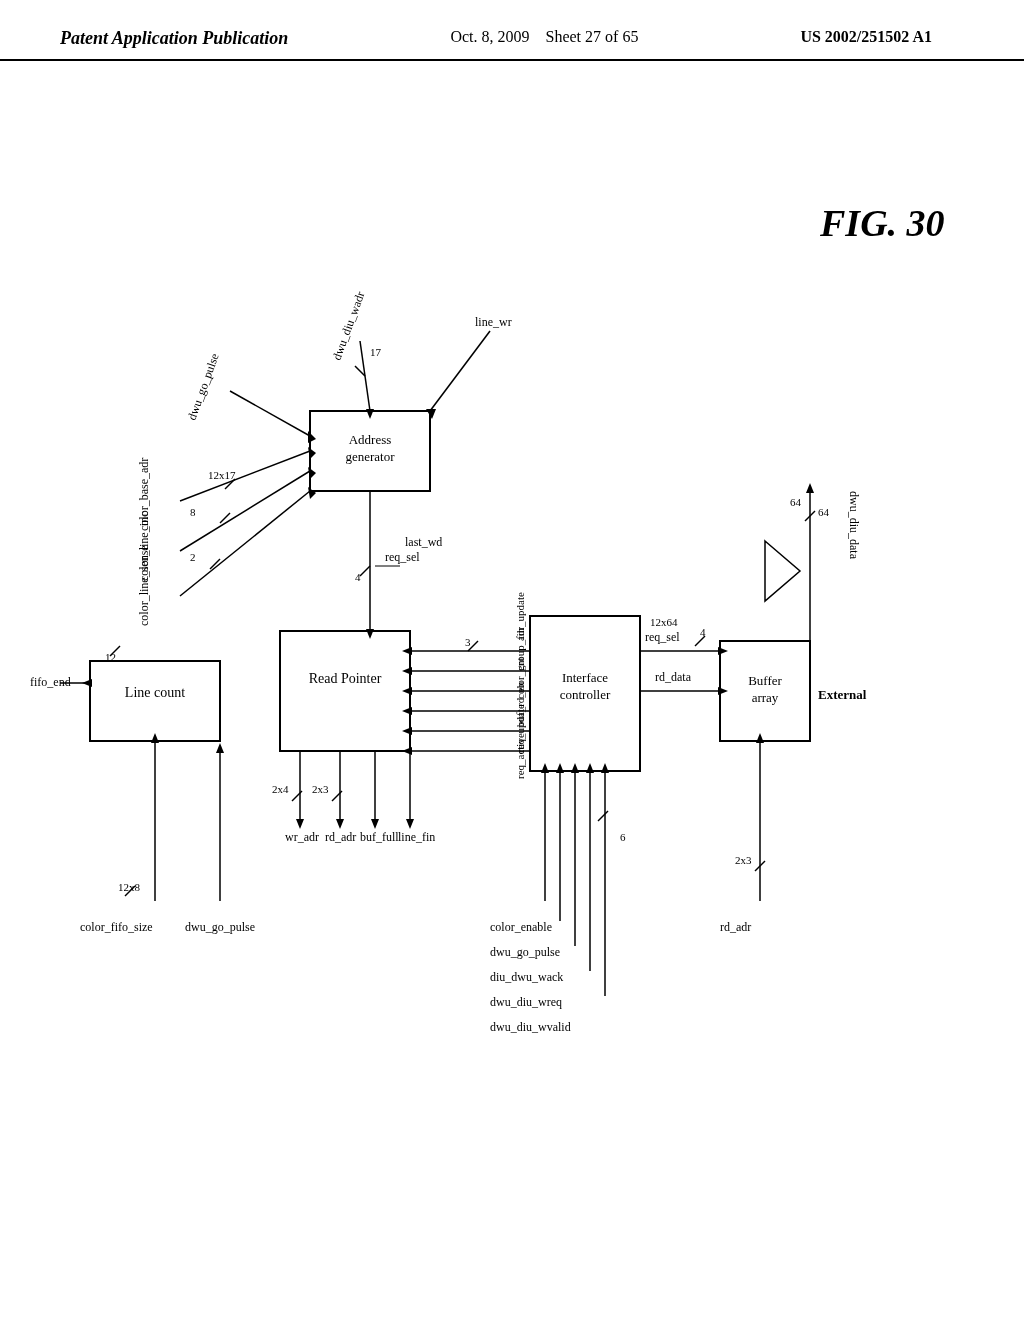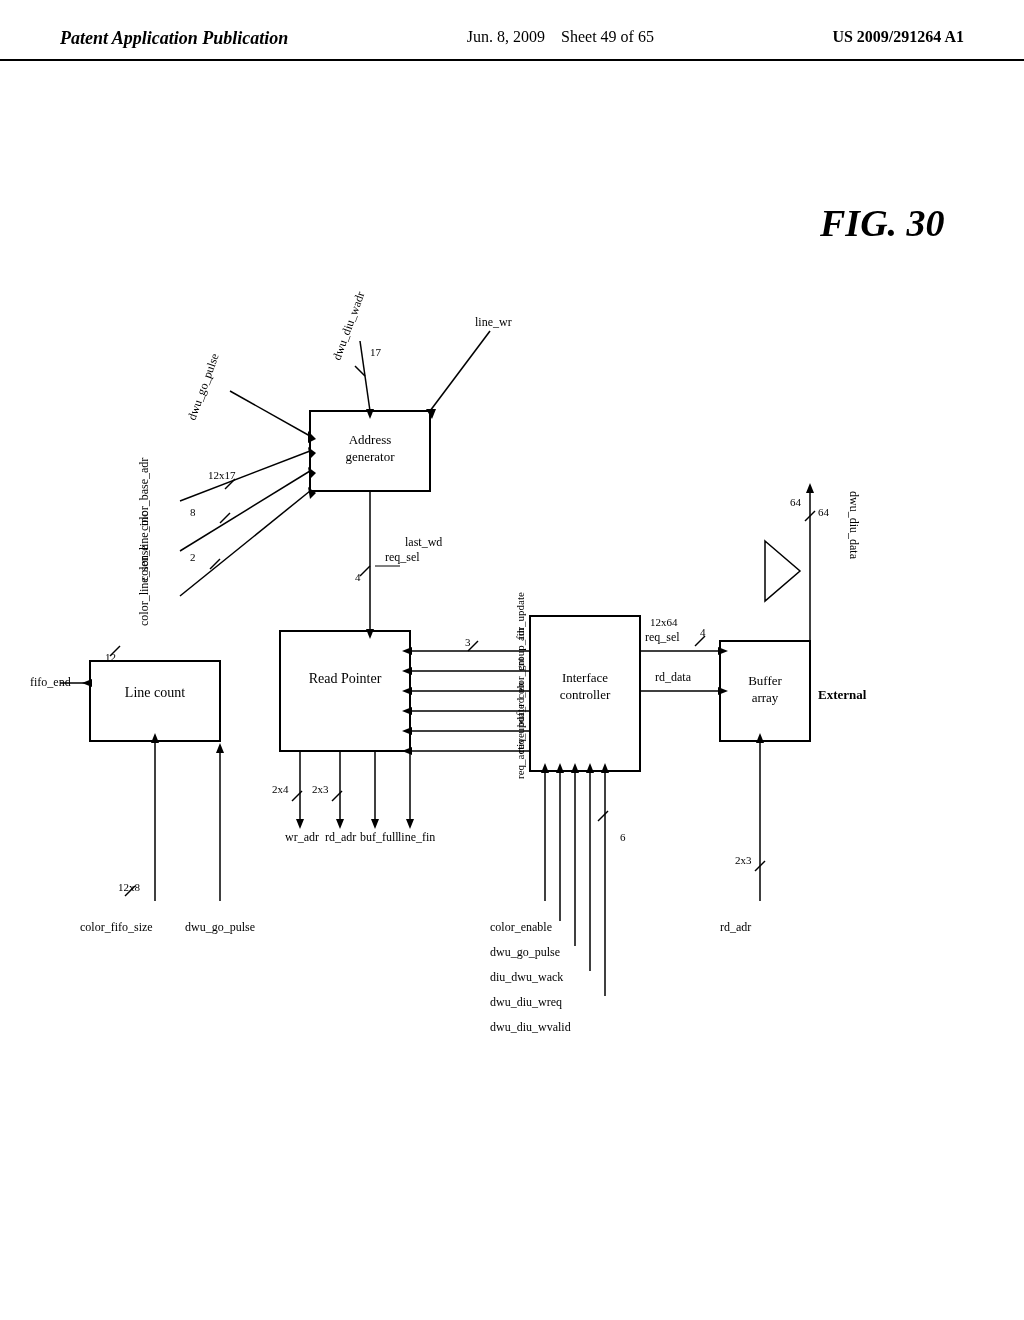--- a/index.html
+++ b/index.html
@@ -10,21 +10,21 @@
       font-family: 'Times New Roman', Times, serif;
       overflow: hidden;
       position: relative;
     }
 
     
     .header {
       display: flex;
       justify-content: space-between;
       align-items: flex-start;
-      padding: 28px 60px 10px 60px;
+      padding: 28px 92px 10px 60px;
       border-bottom: 2px solid #000;
     }
     .header-left {
       font-size: 18px;
       font-weight: bold;
       font-style: italic;
     }
     .header-center {
       text-align: center;
       font-size: 16px;
@@ -47,24 +47,24 @@
       width: 100%;
       height: 100%;
     }
   </style>
 </head>
 <body>
 
 <div class="header">
   <div class="header-left">Patent Application Publication</div>
   <div class="header-center">
-    <span>Jun. 8, 2009</span>&nbsp;&nbsp;&nbsp;
-    <span>Sheet 49 of 65</span>
+    <span>Oct. 8, 2009</span>&nbsp;&nbsp;&nbsp;
+    <span>Sheet 27 of 65</span>
   </div>
-  <div class="header-right">US 2009/291264 A1</div>
+  <div class="header-right">US 2002/251502 A1</div>
 </div>
 
 <div class="diagram-area">
 <svg viewBox="0 0 1024 1230" xmlns="http://www.w3.org/2000/svg">
 
   <text x="820" y="175" font-family="Times New Roman" font-size="38" font-style="italic" font-weight="bold">FIG. 30</text>
 
   <rect x="90" y="600" width="130" height="80" fill="white" stroke="black" stroke-width="2"></rect>
   <text x="155" y="636" font-family="Times New Roman" font-size="14" text-anchor="middle">Line count</text>
 

